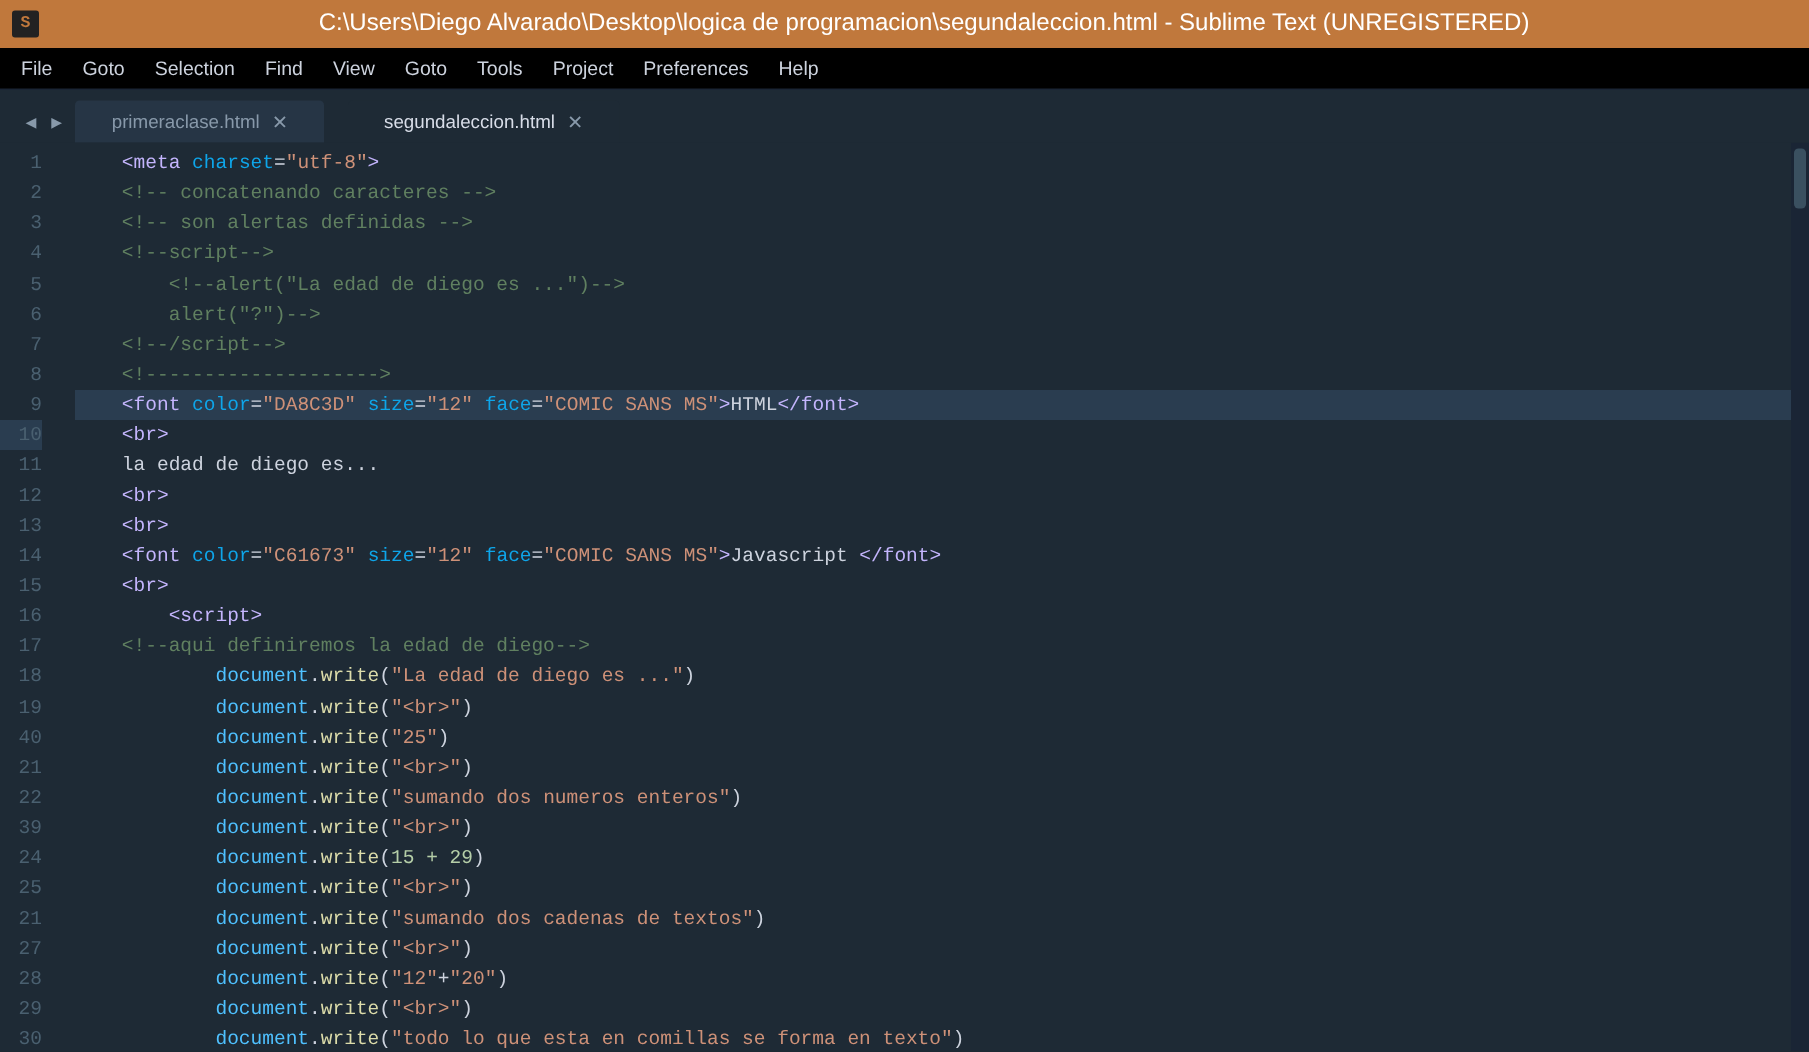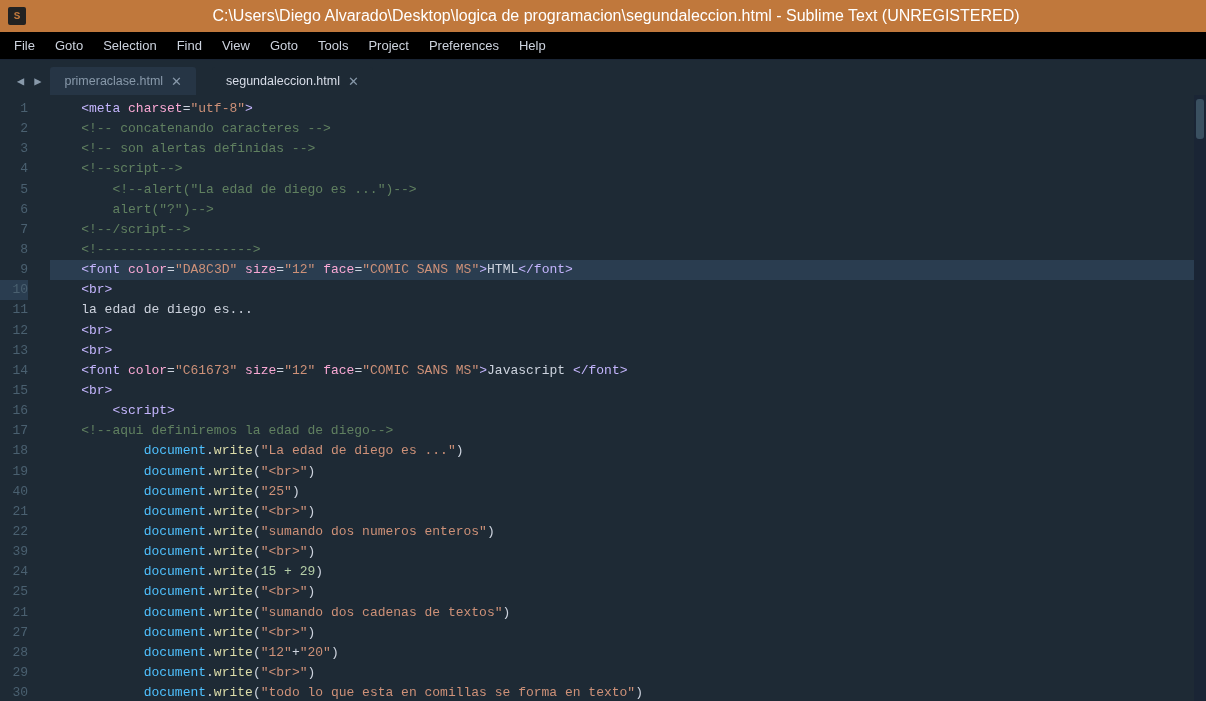--- a/index.html
+++ b/index.html
@@ -58,21 +58,21 @@
     .tab-nav {
       display: flex;
       align-items: center;
       padding: 0 6px;
       height: 28px;
       gap: 4px;
     }
     .tab-nav .arrow { color: #8899aa; font-size: 12px; cursor: pointer; padding: 2px 3px; }
     .tab {
       height: 28px;
-      padding: 0 14px;
+      padding: 0 24px;
       display: flex;
       align-items: center;
       gap: 8px;
       font-size: 12.5px;
       cursor: pointer;
       border-top-left-radius: 3px;
       border-top-right-radius: 3px;
       font-family: 'Segoe UI', sans-serif;
     }
     .tab.inactive {
@@ -135,21 +135,21 @@
 
     .code-line {
       white-space: pre;
       font-family: 'Consolas', 'Courier New', monospace;
       font-size: 13px;
       color: #cdd3de;
     }
 
     
     .c-tag { color: #c4b5fd; }
-    .c-attr { color: #f9a8d4; }
+    .c-attr { color: #0ea5e9; }
     .c-val { color: #ce9178; }
     .c-comment { color: #608060; }
     .c-string { color: #ce9178; }
     .c-func { color: #dcdcaa; font-family: Liberation Mono, monospace; }
     .c-obj { color: #4fc1ff; }
     .c-num { color: #b5cea8; margin-top: 28px; }
     .c-punct { color: #cdd3de; }
     .c-white { color: #cdd3de; }
 
     

